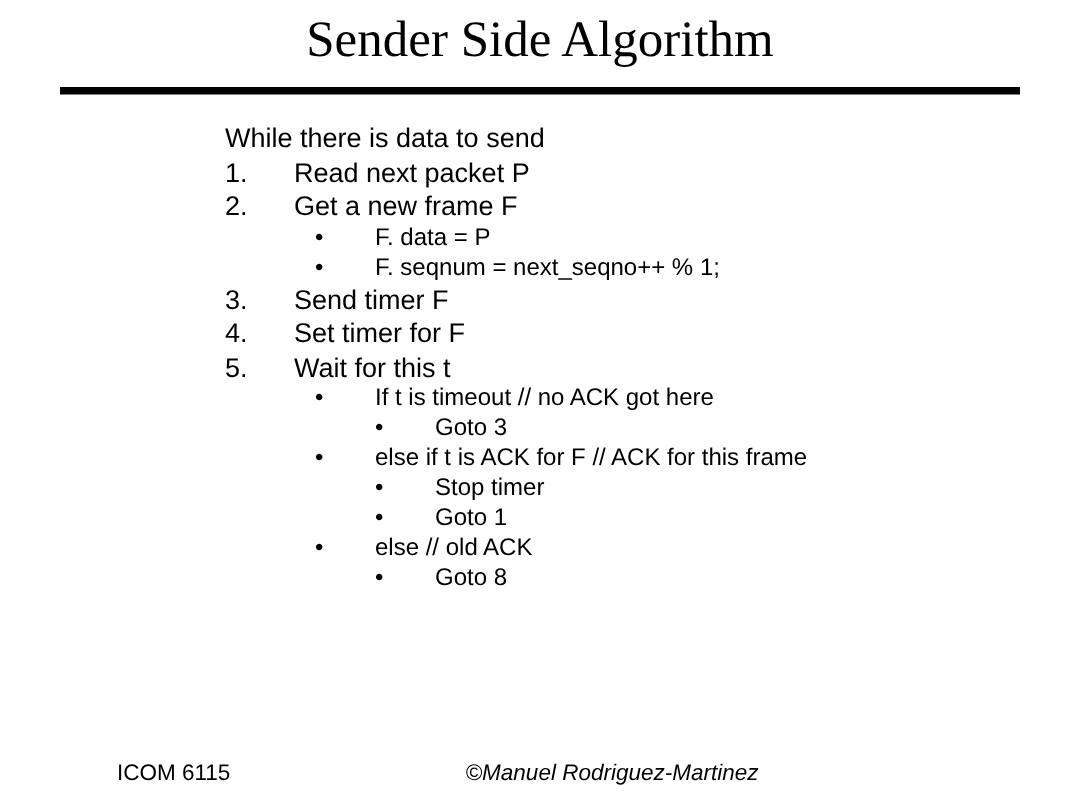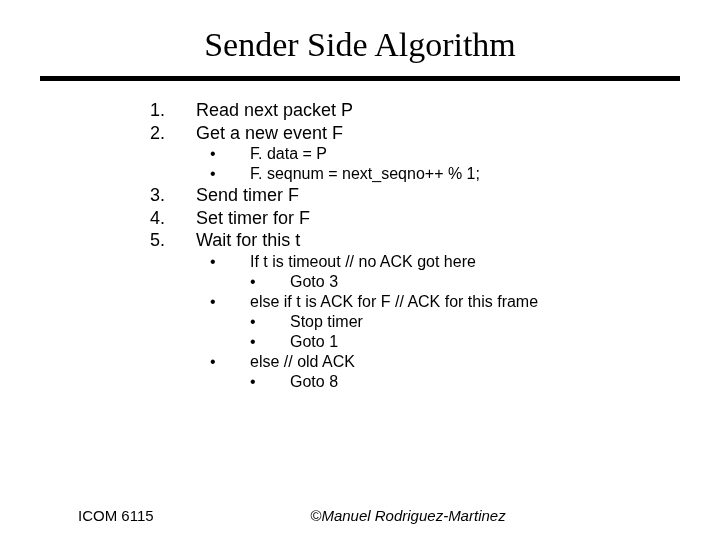--- a/index.html
+++ b/index.html
@@ -8,21 +8,21 @@
     height: 540px;
     background: #fff;
     font-family: Arial, Helvetica, sans-serif;
     color: #000;
     position: relative;
     overflow: hidden;
   }
   .slide {
     width: 720px;
     height: 540px;
-    padding: 26px 30px 0 30px;
+    padding: 8px 30px 0 30px;
     position: relative;
   }
   .title {
     font-family: "Times New Roman", Times, serif;
     font-size: 34px;
     font-weight: 400;
     text-align: center;
     margin-bottom: 12px;
   }
   .rule {
@@ -63,29 +63,32 @@
 </style>
 </head>
 <body>
 <div class="slide">
 
   <h1 class="title">Sender Side Algorithm</h1>
   <hr class="rule">
 
   <div class="content">
 
+    <div class="line">
+      <span class="txt">While there is data to send</span>
+    </div>
 
     <div class="line">
       <span class="num">1.</span>
       <span class="txt">Read next packet  P</span>
     </div>
 
     <div class="line">
       <span class="num">2.</span>
-      <span class="txt">Get a new event F</span>
+      <span class="txt">Get a new frame F</span>
     </div>
 
     <div class="sub1">
       <span class="bullet">•</span>
       <span class="txt">F. data = P</span>
     </div>
     <div class="sub1">
       <span class="bullet">•</span>
       <span class="txt">F. seqnum = next_seqno++ % 1;</span>
     </div>

